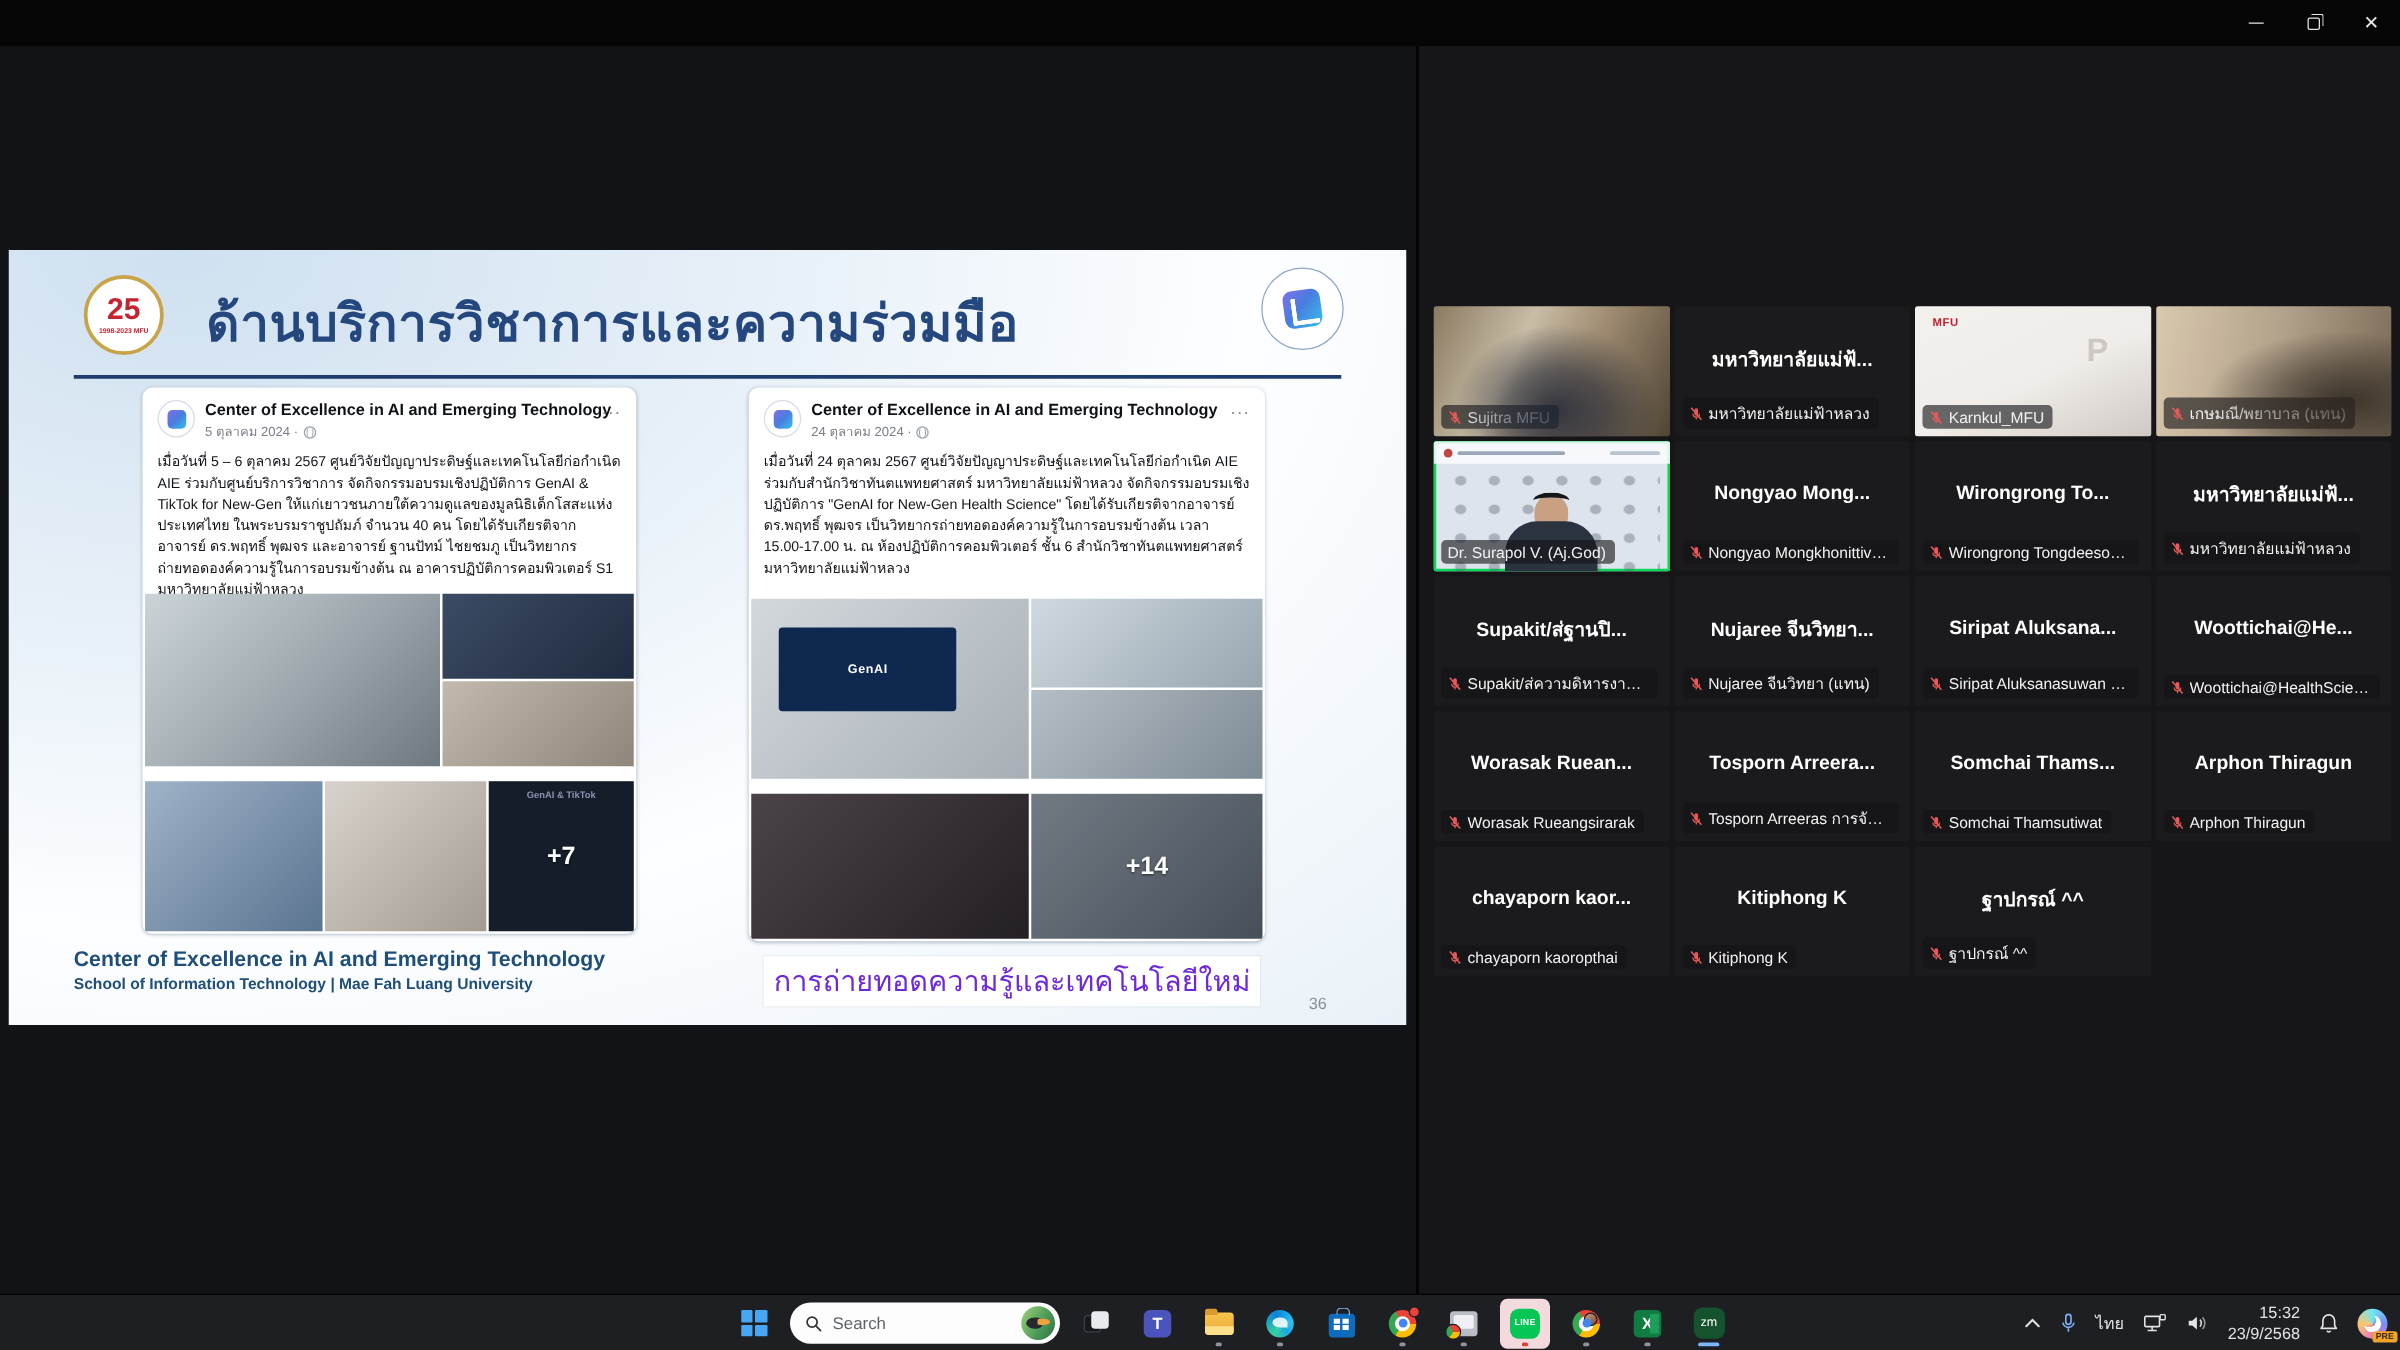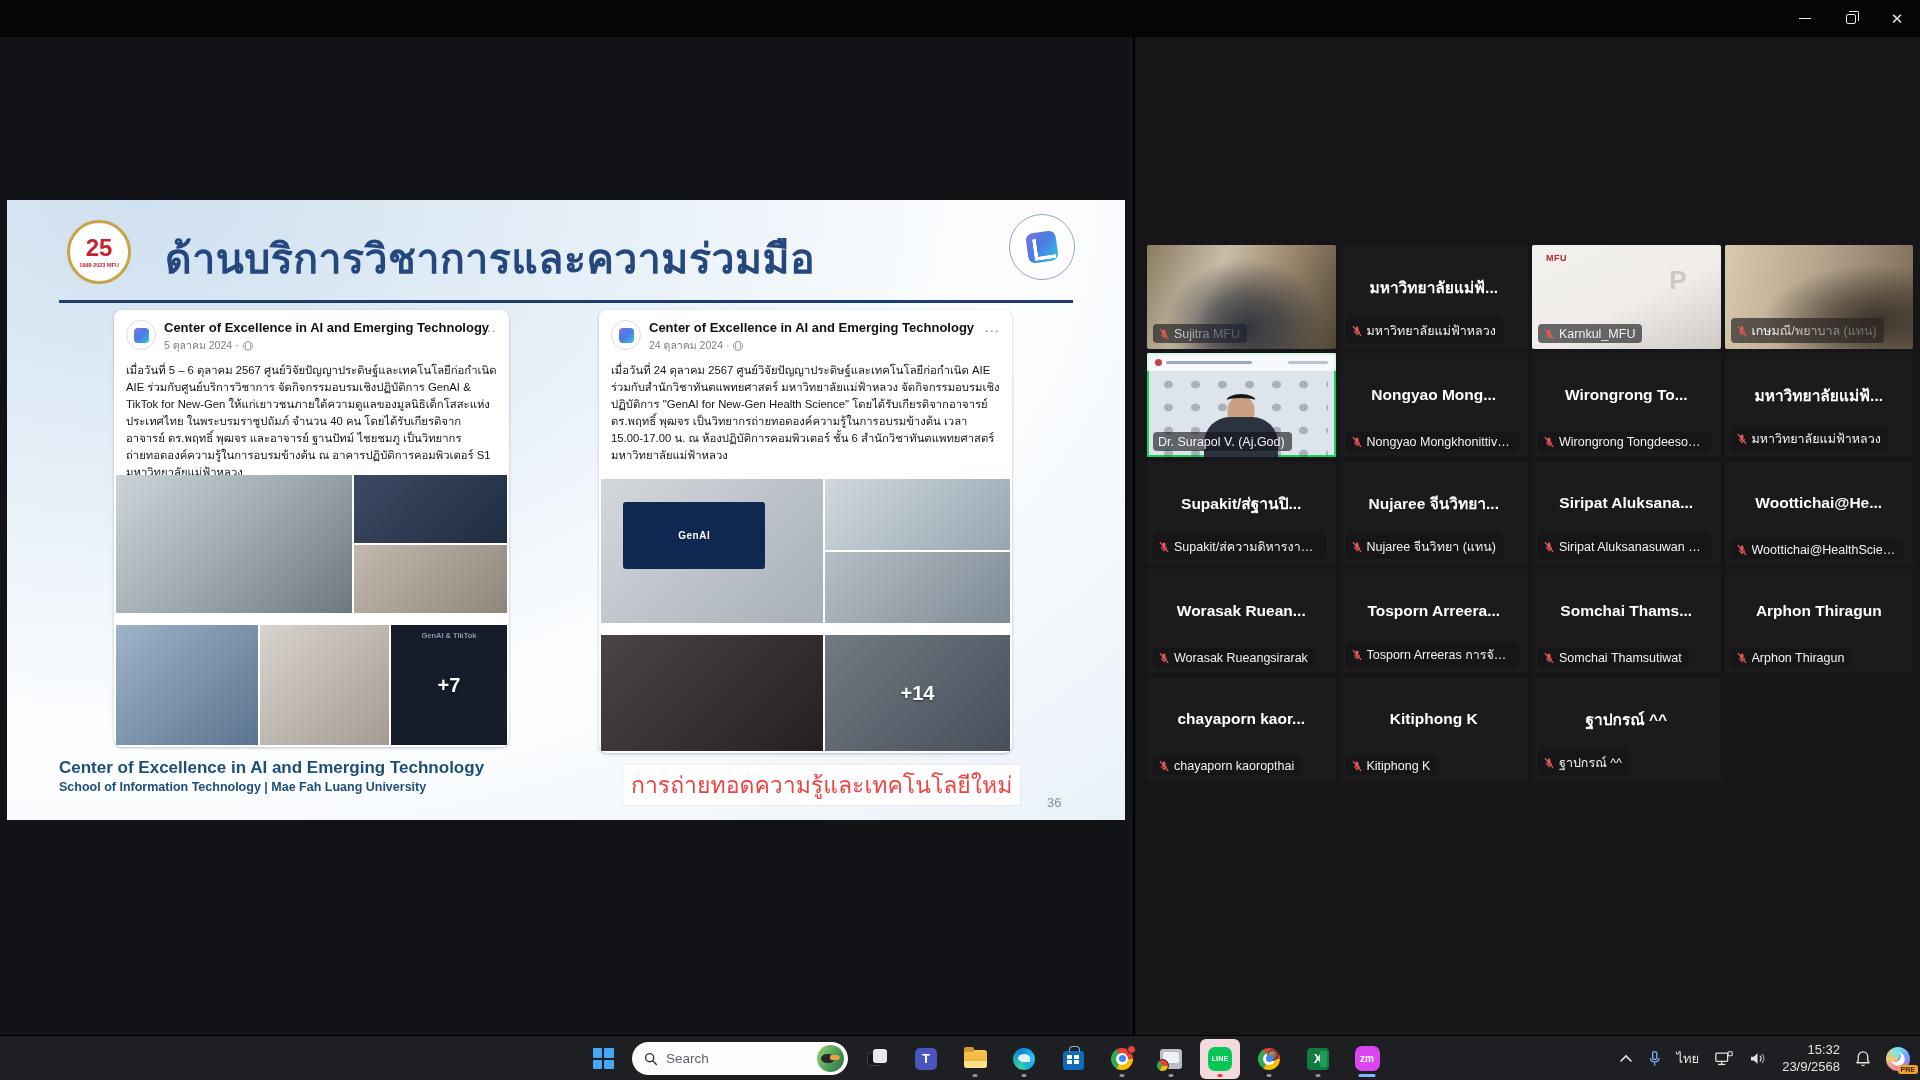--- a/index.html
+++ b/index.html
@@ -76,21 +76,21 @@
   .t7 { background:linear-gradient(135deg,#d3d8dc 0%,#a7afb6 100%); }
   .t8 { background:linear-gradient(135deg,#cfd8de 0%,#98a6b0 100%); }
   .t9 { background:linear-gradient(135deg,#b4bec6 0%,#7e8a94 100%); }
   .t10 { background:linear-gradient(135deg,#4a4448 0%,#241f22 100%); }
   .t11 { background:linear-gradient(135deg,#aab5be 0%,#68737d 100%); }
 
   .slide-footer { position:absolute; left:52px; top:558px; }
   .sf1 { font-size:17px; font-weight:bold; color:#1f4e79; }
   .sf2 { font-size:12.5px; font-weight:bold; color:#1f4e79; margin-top:2px; }
   .slide-caption { position:absolute; left:604px; top:565px; background:#fff; padding:2px 8px;
-    font-size:23px; color:#ef4444; box-shadow:0 0 0 1px rgba(0,0,0,.04);margin-left:12px; }
+    font-size:23px; color:#6d28d9; box-shadow:0 0 0 1px rgba(0,0,0,.04); }
   .page-num { position:absolute; left:1040px; top:595px; font-size:13px; color:#8a8f96; }
 
   
   #grid { position:absolute; left:12px; top:208px; width:766px; height:536px;
     display:grid; grid-template-columns:repeat(4,1fr); grid-template-rows:repeat(5,1fr); gap:4px; }
   .tile { position:relative; background:#1b1b1e; border-radius:2px; overflow:hidden; }
   .tile.speaking { outline:2.5px solid #0bd65a; outline-offset:-2.5px; }
   .pname { position:absolute; left:4px; right:4px; top:40%; transform:translateY(-50%);
     text-align:center; color:#fff; font-size:15.5px; font-weight:bold; white-space:nowrap; overflow:hidden; }
   .plabel { position:absolute; left:6px; bottom:6px; max-width:92%; display:flex; align-items:center; gap:4px;
@@ -171,21 +171,21 @@
     background:conic-gradient(from -30deg,#ea4335 0 120deg,#fbbc05 120deg 240deg,#34a853 240deg 360deg); border:1.5px solid #1e1f22; }
   .line-ic { width:24px; height:24px; background:#06c755; border-radius:7px; color:#fff; font-weight:bold; font-size:7px;
     display:flex; align-items:center; justify-content:center; letter-spacing:.2px; }
   .avatar-mini { position:absolute; right:2px; top:2px; width:11px; height:11px; border-radius:50%;
     background:linear-gradient(135deg,#caa083,#6e4f3a); border:1.5px solid #1e1f22; }
   .excel-ic { width:22px; height:22px; background:#107c41; border-radius:4px; color:#fff; font-weight:bold; font-size:13px;
     display:flex; align-items:center; justify-content:center; position:relative; }
   .excel-ic:after { content:""; position:absolute; right:2.5px; top:3px; bottom:3px; width:7px;
     background:linear-gradient(#1e9e5a,#1e9e5a) 0 0/7px 100%,
                repeating-linear-gradient(#fff 0 1.3px, transparent 1.3px 4.5px) 0 1px/7px 100%; border-radius:1px; }
-  .zoom-ic { width:25px; height:25px; background:#d946ef; border-radius:7px; color:#fff; font-weight:bold; font-size:10px;
+  .zoom-ic { width:25px; height:25px; background:#14532d; border-radius:7px; color:#fff; font-weight:normal; font-size:10px;
     display:flex; align-items:center; justify-content:center; }
 
   #tb-tray { position:absolute; right:10px; top:0; height:45px; display:flex; align-items:center; gap:15px; color:#e4e4e4; }
   .tray-ic { display:flex; align-items:center; justify-content:center; }
   .lang { font-size:13px; }
   .clock { text-align:right; font-size:13px; line-height:1.3; }
   .copilot { width:24px; height:24px; border-radius:50%; position:relative;
     background:conic-gradient(#6ee7f5,#7c8cf8,#e879b9,#f7c86e,#6ee7f5); }
   .copilot:before { content:""; position:absolute; inset:5px; background:#fff; border-radius:50%;
     -webkit-mask:radial-gradient(circle at 30% 30%, transparent 40%, #000 41%); }

